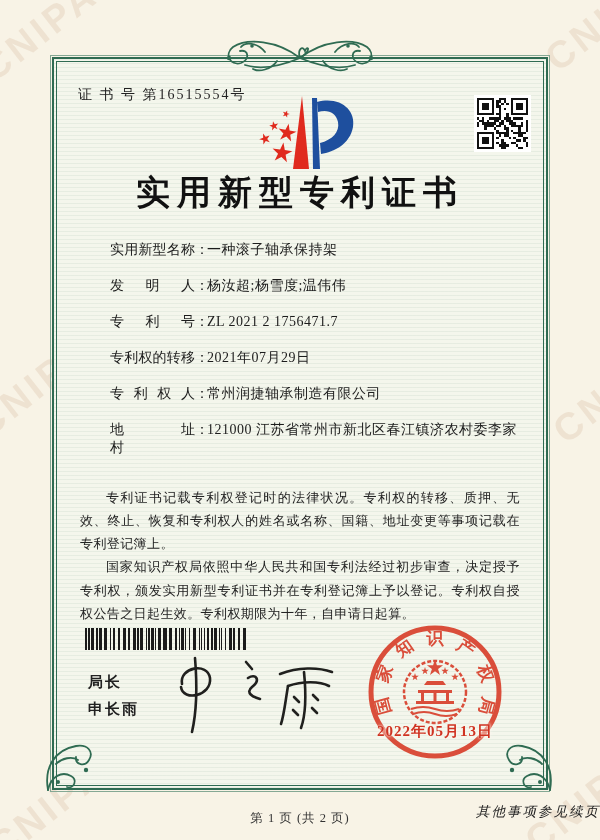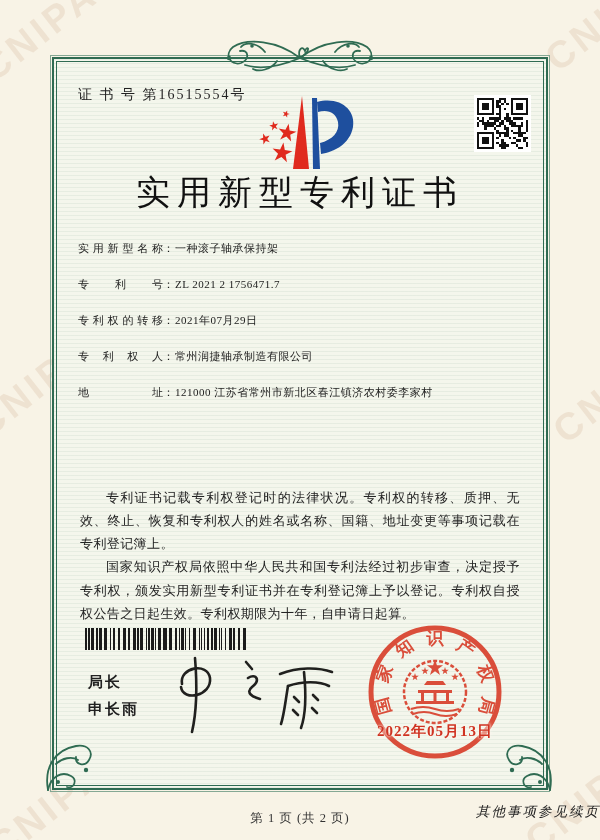--- a/index.html
+++ b/index.html
@@ -41,25 +41,25 @@
   .cert-no {
     position:absolute; left:78px; top:86px;
     font-size:14px; letter-spacing:2px; color:#222;
   }
   .logo { position:absolute; left:232px; top:84px; }
   .qr { position:absolute; left:474px; top:95px; width:57px; height:57px; background:#fff; padding:3px; }
   .qr svg { width:100%; height:100%; display:block; }
 
   .title {
     position:absolute; left:0; right:0; top:170px; text-align:center;
-    font-size:34px; font-weight:normal; letter-spacing:7px; color:#111;
+    font-size:34px; font-weight:bold; letter-spacing:7px; color:#111;
   }
 
   .fields { position:absolute; left:78px; top:241px; width:450px; }
-  .row { position:relative; height:36px; font-size:11px; color:#1c1c1c; }
+  .row { position:relative; height:36px; font-size:14px; color:#1c1c1c;margin-left:32px; }
   .flabel {
     display:inline-block; width:85px; text-align:justify; text-align-last:justify;
     vertical-align:top; font-weight:500;
   }
   .fcolon { display:inline-block; width:12px; }
   .fvalue { letter-spacing:0.5px; }
   .pair2 { position:absolute; left:227px; top:0; }
 
   .paras {
     position:absolute; left:80px; top:486px; width:440px;
@@ -303,20 +303,23 @@
       </svg>
   </div>
 
   <div class="title">实用新型专利证书</div>
 
   <div class="fields">
     <div class="row">
       <span class="flabel">实用新型名称</span><span class="fcolon">：</span><span class="fvalue">一种滚子轴承保持架</span>
     </div>
     <div class="row">
+      <span class="flabel">发明人</span><span class="fcolon">：</span><span class="fvalue">杨汝超;杨雪度;温伟伟</span>
+    </div>
+    <div class="row">
       <span class="flabel">专利号</span><span class="fcolon">：</span><span class="fvalue">ZL 2021 2 1756471.7</span>
     </div>
     <div class="row">
       <span class="flabel">专利权的转移</span><span class="fcolon">：</span><span class="fvalue">2021年07月29日</span>
     </div>
     <div class="row">
       <span class="flabel">专利权人</span><span class="fcolon">：</span><span class="fvalue">常州润捷轴承制造有限公司</span>
     </div>
     <div class="row">
       <span class="flabel">地址</span><span class="fcolon">：</span><span class="fvalue">121000 江苏省常州市新北区春江镇济农村委李家村</span>

